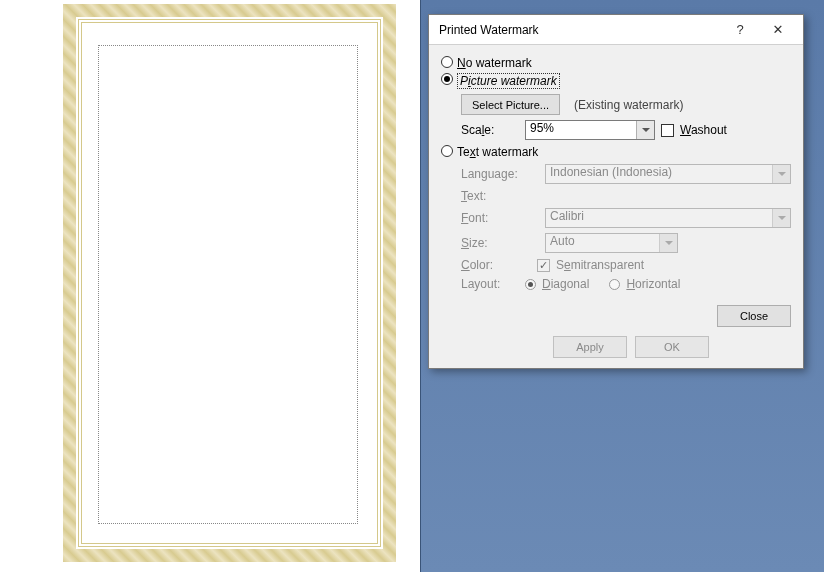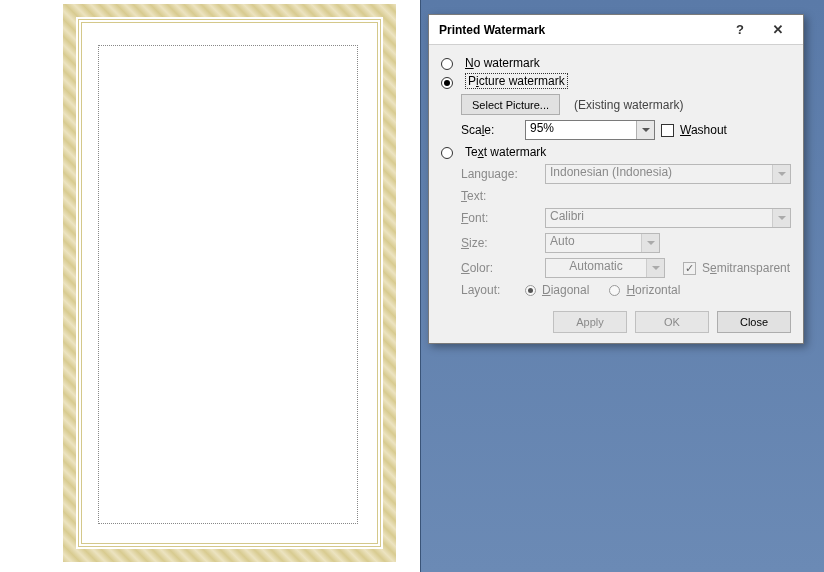--- a/index.html
+++ b/index.html
@@ -53,72 +53,73 @@
     border: 1px solid #7a7a7a;
     box-shadow: 3px 3px 8px rgba(0,0,0,.35);
   }
   .titlebar {
     display: flex;
     align-items: center;
     height: 30px;
     background: #fff;
     border-bottom: 1px solid #d0d0d0;
     padding: 0 6px 0 10px;
-    font-weight: bold;
   }
   .titlebar .title { flex: 1; font-size: 12px; }
   .titlebar .tbtn {
     width: 38px; height: 28px;
     display: flex; align-items: center; justify-content: center;
     font-size: 13px; color: #333;
   }
   .content { padding: 8px 12px 10px 12px; }
   .radio-row {
-    display: flex; align-items: flex-end;
+    display: flex; align-items: flex-start;
     margin: 3px 0;
-    gap: 12px;
+    gap: 4px;
   }
   .radio {
     width: 12px; height: 12px;
     border: 1px solid #333;
     border-radius: 50%;
     display: inline-flex; align-items: center; justify-content: center;
     background: #fff;
   }
   .radio.checked::after {
     content: "";
     width: 6px; height: 6px; border-radius: 50%;
     background: #000;
   }
   .radio.small {
     width: 11px; height: 11px; border-color: #999; background: #f8f8f8;
   }
   .radio.small.checked::after { width: 5px; height: 5px; background: #555; }
   .radio-label.selected {
     border: 1px dotted #333;
     padding: 0 2px;
+    font-style: italic;
   }
   .sub {
     margin-left: 20px;
     margin-top: 4px;
   }
   .btn {
     background: #e1e1e1;
     border: 1px solid #adadad;
     padding: 2px 10px;
     font-size: 11px;
     font-family: inherit;
     cursor: pointer;
     min-height: 21px;
   }
   .btn.disabled {
     color: #8a8a8a;
     background: #e6e6e6;
     border-color: #c0c0c0;
     cursor: default;
+    margin-top: 31px;
   }
   .row {
     display: flex; align-items: center;
     margin: 5px 0;
     gap: 6px;
   }
   .lbl { width: 58px; }
   .lbl.disabled, .disabled-text { color: #8a8a8a; }
   .combo {
     display: flex; align-items: flex-start;
@@ -241,37 +242,29 @@
         <span class="lbl disabled"><span class="u">F</span>ont:</span>
         <div class="combo disabled" style="flex:1">
           <span class="val">Calibri</span>
           <span class="arrow">
               <span class="chev"></span>
             </span>
         </div>
       </div>
       <div class="row">
         <span class="lbl disabled"><span class="u">S</span>ize:</span>
-        <div class="combo disabled" style="width:115px">
+        <div class="combo disabled" style="width:133px">
           <span class="val">Auto</span>
           <span class="arrow">
               <span class="chev"></span>
             </span>
         </div>
       </div>
       <div class="row">
         <span class="lbl disabled"><span class="u">C</span>olor:</span>
-        <div class="combo disabled" style="width:120px">
-          <span class="val color-swatch">
-            <span class="txt">Automatic</span>
-          </span>
-          <span class="arrow">
-              <span class="chev"></span>
-            </span>
-        </div>
         <span style="width:6px"></span>
         <span class="cb disabled checked"></span>
         <span class="disabled-text">S<span class="u">e</span>mitransparent</span>
       </div>
       <div class="row">
         <span class="lbl disabled">Layout:</span>
         <span class="radio small checked"></span>
         <span class="disabled-text"><span class="u">D</span>iagonal</span>
         <span style="width:8px"></span>
         <span class="radio small"></span>

